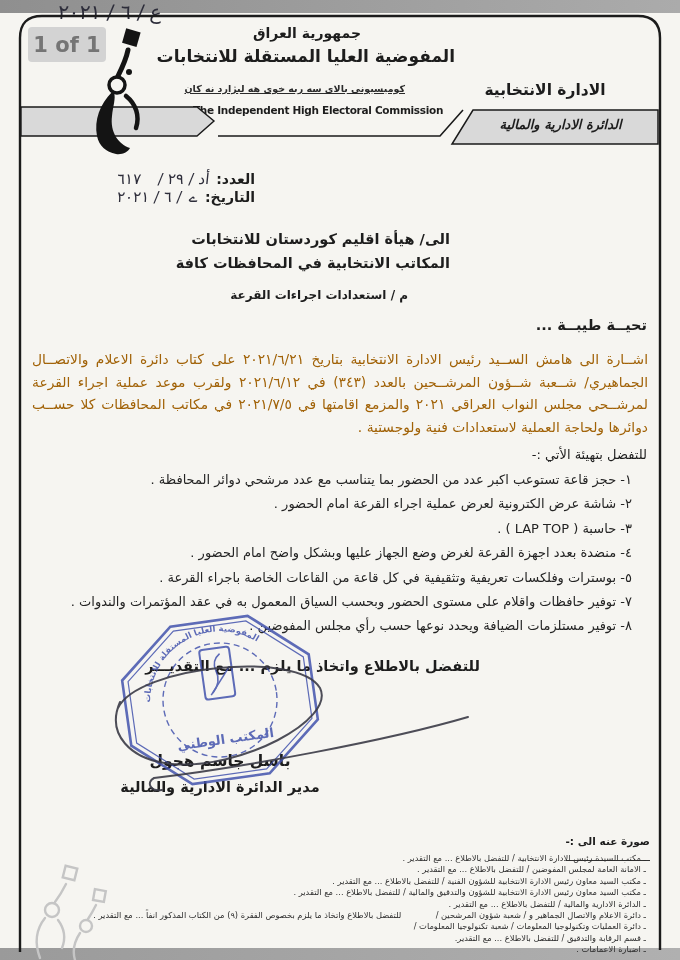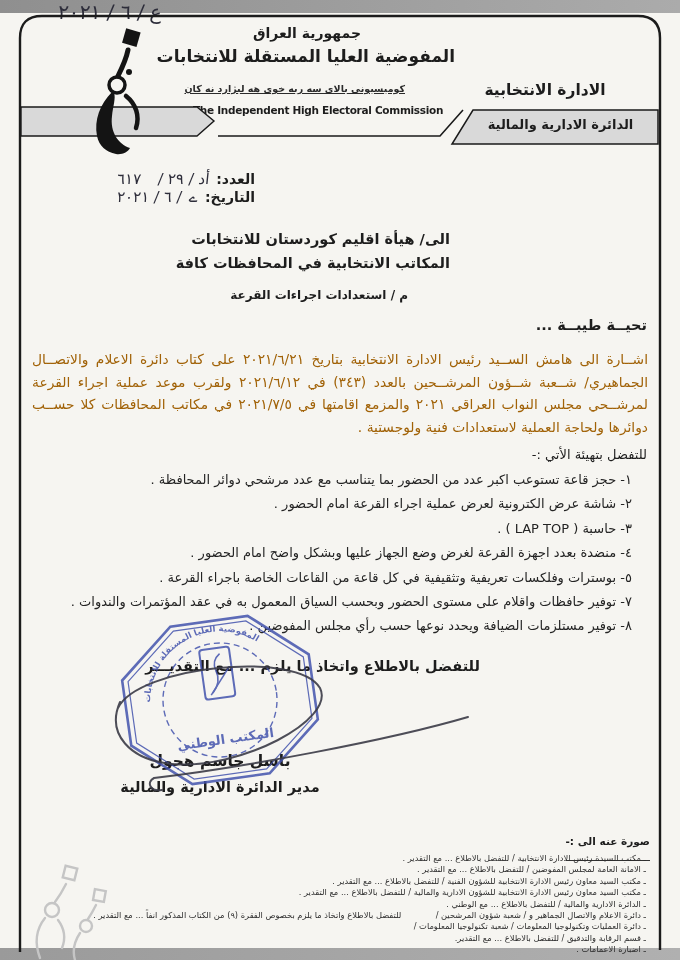--- a/index.html
+++ b/index.html
@@ -13,21 +13,21 @@
   .t{position:absolute;direction:rtl;white-space:nowrap;}
   .badge{position:absolute;left:28px;top:27px;width:78px;height:35px;background:#d3d3d3;
          border-radius:4px;color:#757575;font-weight:bold;font-size:21px;display:flex;
          align-items:center;justify-content:center;z-index:9;font-family:"DejaVu Sans",sans-serif;}
   .hdr-rep{left:212px;top:25px;width:190px;text-align:center;font-weight:bold;font-size:14px;}
   .hdr-com{left:165px;top:46px;width:290px;text-align:center;font-weight:bold;font-size:17px;}
   .hdr-ku{left:190px;top:83px;width:215px;text-align:center;font-weight:bold;font-size:9.5px;color:#2b2b2b;text-decoration:underline;}
   .hdr-en{left:193px;top:104px;width:210px;text-align:center;font-weight:bold;font-size:10.5px;
           direction:ltr;letter-spacing:-.3px;}
   .hdr-ea{left:455px;top:81px;width:180px;text-align:center;font-weight:bold;font-size:15.5px;}
-  .hdr-af{left:468px;top:117px;width:185px;text-align:center;font-weight:bold;font-size:13px;z-index:3;}
+  .hdr-af{left:468px;top:117px;width:185px;text-align:center;font-weight:bold;font-size:13px;z-index:3;font-style:italic;}
   .ref{left:40px;top:170px;width:215px;font-size:14px;font-weight:bold;}
   .ref .row{display:flex;gap:7px;align-items:baseline;}
   .hand{font-weight:normal;color:#2d2d3a;transform:skewX(-6deg);display:inline-block;font-size:15px;}
   .addr{right:230px;top:227px;text-align:right;font-weight:bold;font-size:14.5px;line-height:24px;}
   .subj{right:272px;top:288px;font-weight:bold;font-size:12px;}
   .greet{right:33px;top:317px;font-weight:bold;font-size:14.5px;}
   .para{right:32px;left:32px;top:348px;font-size:13.8px;line-height:22.5px;white-space:normal;
         text-align:justify;text-align-last:right;color:#a16207;}
   .intro{right:33px;top:447px;font-size:13px;margin-left:16px;}
   .list{right:48px;left:28px;top:468px;font-size:13px;line-height:24.4px;text-align:right;color:#242424;}
@@ -73,20 +73,21 @@
       <circle cx="52" cy="910" r="7"></circle>
       <path d="M45,918 C37,928 34,942 40,958"></path>
       <path d="M58,920 C64,928 66,938 62,948"></path>
       <rect x="94" y="890" width="11" height="11" transform="rotate(10 99 895)"></rect>
       <path d="M96,905 C93,911 90,916 88,919"></path>
       <circle cx="86" cy="926" r="6"></circle>
       <path d="M80,933 C74,942 72,950 75,960"></path>
     </g>
   </svg>
 
+  <div class="badge">1 of 1</div>
 
   <div class="t hdr-rep">جمهورية العراق</div>
   <div class="t hdr-com">المفوضية العليا المستقلة للانتخابات</div>
   <div class="t hdr-ku">كوميسيونى بالاى سه ربه خوى هه لبژارد نه كان</div>
   <div class="t hdr-en">The Independent High Electoral Commission</div>
   <div class="t hdr-ea">الادارة الانتخابية</div>
   <div class="t hdr-af z2">الدائرة الادارية والمالية</div>
 
   <div class="t ref z2">
     <div class="row">
@@ -129,22 +130,22 @@
   <div class="sig-date">
     <span class="hand">ع</span>
     <span class="hand">/ ٦ / ٢٠٢١</span>
   </div>
 
   <div class="t cc-head z2">صورة عنه الى :-</div>
   <div class="t cc z2">
     <div>ـ مكتب السيدة رئيس الادارة الانتخابية / للتفضل بالاطلاع ... مع التقدير .</div>
     <div>ـ الامانة العامة لمجلس المفوضين / للتفضل بالاطلاع ... مع التقدير .</div>
     <div>ـ مكتب السيد معاون رئيس الادارة الانتخابية للشؤون الفنية / للتفضل بالاطلاع ... مع التقدير .</div>
-    <div>ـ مكتب السيد معاون رئيس الادارة الانتخابية للشؤون الادارية والمالية / للتفضل بالاطلاع ... مع التقدير .</div>
-    <div>ـ الدائرة الادارية والمالية / للتفضل بالاطلاع ... مع الوطني .</div>
+    <div>ـ مكتب السيد معاون رئيس الادارة الانتخابية للشؤون والتدقيق والمالية / للتفضل بالاطلاع ... مع التقدير .</div>
+    <div>ـ الدائرة الادارية والمالية / للتفضل بالاطلاع ... مع التقدير .</div>
     <div>ـ دائرة الاعلام والاتصال الجماهير و / شعبة شؤون المرشحين /&nbsp;&nbsp;&nbsp;&nbsp;&nbsp;&nbsp;&nbsp;&nbsp;&nbsp;&nbsp;&nbsp;&nbsp; للتفضل بالاطلاع واتخاذ ما يلزم بخصوص الفقرة (٩) من الكتاب المذكور انفاً ... مع التقدير .</div>
     <div>ـ دائرة العمليات وتكنولوجيا المعلومات / شعبة تكنولوجيا المعلومات /</div>
     <div>ـ قسم الرقابة والتدقيق / للتفضل بالاطلاع ... مع التقدير.</div>
     <div>ـ اضبارة الاعمامات .</div>
   </div>
 
   <svg class="layer" width="680" height="960" viewBox="0 0 680 960" style="z-index:5;">
     <g transform="rotate(-8 220 700)" opacity="0.85" stroke="#4353ad" fill="none">
       <polygon points="314.2,732.9 259,779.5 181,779.5 125.8,732.9 125.8,667.1 181,620.5 259,620.5 314.2,667.1" stroke-width="2.6"></polygon>
       <polygon points="308.5,731 256.6,774.7 183.4,774.7 131.5,731 131.5,669 183.4,625.3 256.6,625.3 308.5,669" stroke-width="1.2"></polygon>

